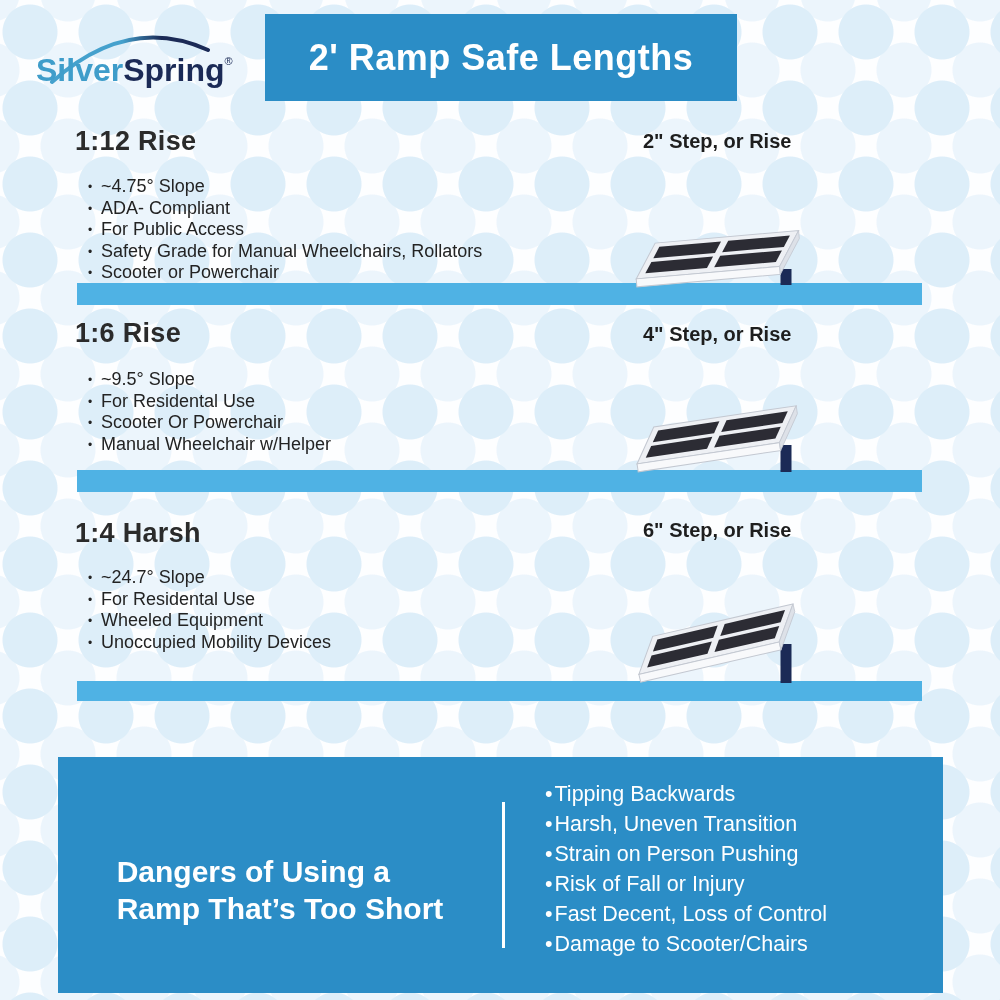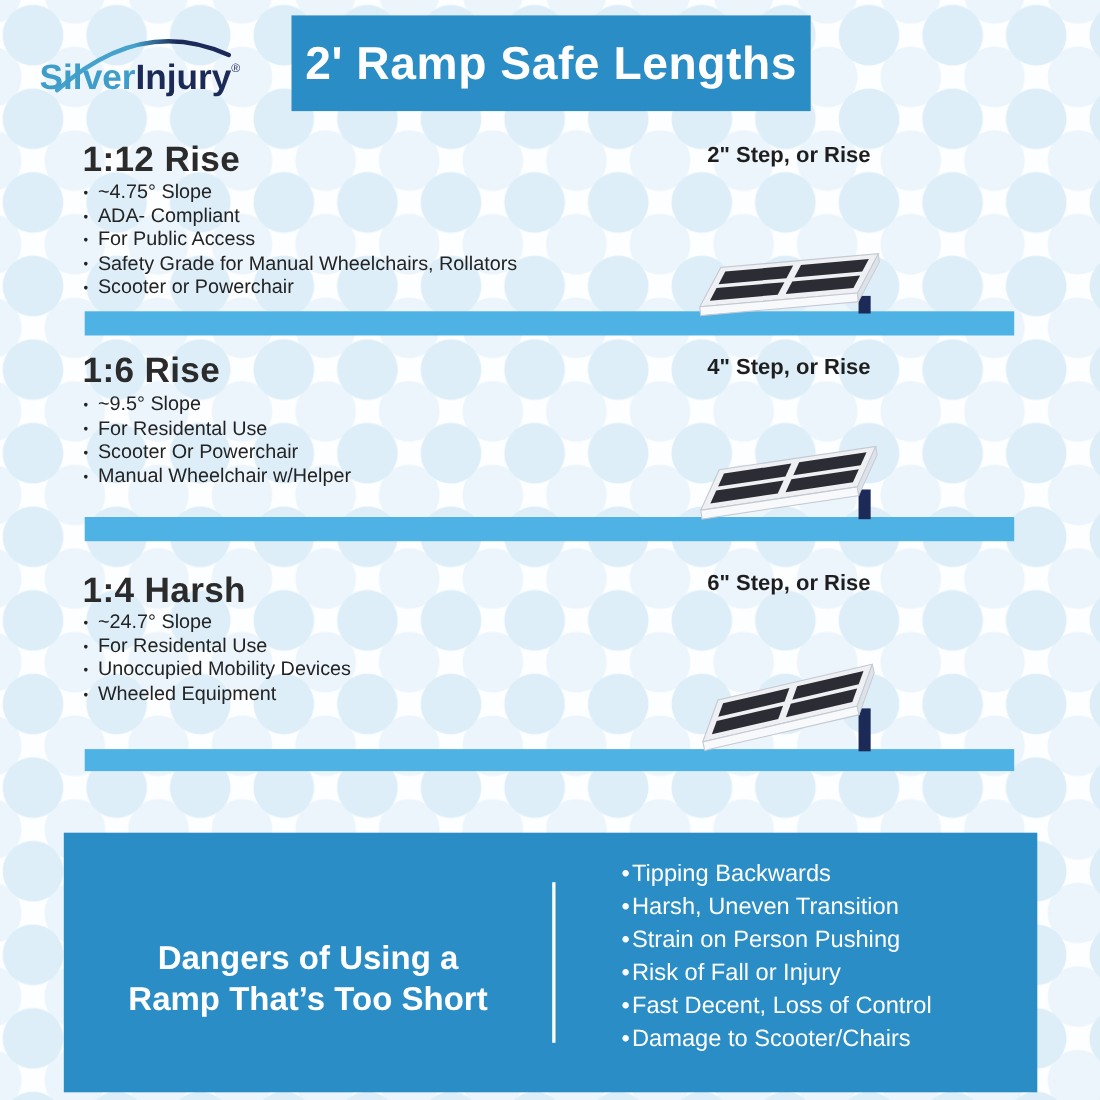--- a/index.html
+++ b/index.html
@@ -31,71 +31,71 @@
   .logo-text{position:absolute;left:0;top:28px;font-size:32px;font-weight:700;letter-spacing:0;white-space:nowrap;}
   .logo-text .lt1{color:var(--logo-blue);}
   .logo-text .lt2{color:var(--navy);}
   .logo-text .reg{color:var(--navy);font-size:11px;vertical-align:16px;font-weight:400;}
 
   
   .header-box{
     position:absolute;left:265px;top:14px;width:472px;height:87px;
     background:var(--header-blue);display:flex;align-items:center;justify-content:center;
   }
-  .header-box span{color:var(--white);font-size:42px;font-weight:700;letter-spacing:.5px;}
+  .header-box span{color:var(--white);font-size:36px;font-weight:700;letter-spacing:.5px;}
 
   
-  .sec-h{position:absolute;left:75px;margin:0;font-size:32px;font-weight:700;color:var(--text-dark);letter-spacing:.3px;}
+  .sec-h{position:absolute;left:75px;margin:0;font-size:27px;font-weight:700;color:var(--text-dark);letter-spacing:.3px;}
   .h1{top:126px;} .h2{top:318px;} .h3{top:518px;}
 
-  .bullets{position:absolute;left:76px;margin:0;padding:0;list-style:none;
+  .bullets{position:absolute;left:76px;margin:12px;padding:0;list-style:none;
     font-size:18px;line-height:21.6px;color:#232323;}
   .b1{top:164px;} .b2{top:357px;} .b3{top:555px;}
   .bullets li{position:relative;padding-left:13px;white-space:nowrap;}
   .bullets li::before{content:"•";position:absolute;left:0;top:1px;font-size:12px;color:#232323;}
 
   .step-label{position:absolute;left:643px;font-size:20px;font-weight:700;color:#1e1e1e;white-space:nowrap;}
   .l1{top:130px;} .l2{top:323px;} .l3{top:519px;}
 
   .bar{position:absolute;left:77px;width:845px;height:22px;background:var(--bar-blue);}
   .bar1{top:283px;} .bar2{top:470px;} .bar3{top:681px;height:20px;}
 
   .ramp{position:absolute;left:630px;}
   .r1{top:182px;} .r2{top:358px;} .r3{top:557px;}
 
   
   .danger-box{
     position:absolute;left:58px;top:757px;width:885px;height:236px;
     background:var(--header-blue);display:flex;align-items:stretch;
   }
   .danger-left{width:444px;display:flex;align-items:center;justify-content:center;}
-  .danger-title{color:var(--white);font-size:30px;font-weight:700;text-align:center;line-height:37px;margin-top:29px;}
+  .danger-title{color:var(--white);font-size:30px;font-weight:700;text-align:left;line-height:37px;margin-top:29px;}
   .danger-divider{width:3px;height:146px;background:var(--white);align-self:center;}
-  .danger-list{flex:1;margin:0;padding:22px 0 0 60px;list-style:none;
+  .danger-list{flex:1;margin:0;padding:22px 0 0 40px;list-style:none;
     color:var(--white);font-size:21.5px;line-height:30px;font-weight:500;}
   .danger-list li::before{content:"•";margin-right:2px;}
 </style>
 </head>
 <body>
 
 <div class="canvas">
 
   <div class="logo">
     <svg class="logo-swoosh" width="180" height="62" viewBox="0 0 180 62">
       <defs>
         <linearGradient id="swooshGrad" x1="0" y1="0" x2="1" y2="0">
           <stop offset="0" stop-color="#45a1cd"></stop>
           <stop offset="0.45" stop-color="#45a1cd"></stop>
           <stop offset="0.7" stop-color="#1b2a56"></stop>
           <stop offset="1" stop-color="#1b2a56"></stop>
         </linearGradient>
       </defs>
       <path d="M 12 58 Q 88 -10 168 26" fill="none" stroke="url(#swooshGrad)" stroke-width="4" stroke-linecap="round"></path>
     </svg>
-    <div class="logo-text"><span class="lt1">Silver</span><span class="lt2">Injury</span><span class="reg">®</span></div>
+    <div class="logo-text"><span class="lt1">Silver</span><span class="lt2">Spring</span><span class="reg">®</span></div>
   </div>
 
   <div class="header-box">
     <span>2' Ramp Safe Lengths</span>
   </div>
 
   <h2 class="sec-h h1">1:12 Rise</h2>
   <ul class="bullets b1">
     <li>~4.75° Slope</li>
     <li>ADA- Compliant</li>
@@ -141,22 +141,22 @@
       </g>
       <path d="M6,84 L150,84 L150,92 L6,92 Z" fill="#f8f9fb" stroke="#c3c8d1" stroke-width="1"></path>
       <path d="M150,84 L172,50 L172,58 L150,92 Z" fill="#dde1e8" stroke="#c3c8d1" stroke-width="0.8"></path>
     </g>
   </svg>
 
   <h2 class="sec-h h3">1:4 Harsh</h2>
   <ul class="bullets b3">
     <li>~24.7° Slope</li>
     <li>For Residental Use</li>
+    <li>Wheeled Equipment</li>
     <li>Unoccupied Mobility Devices</li>
-    <li>Wheeled Equipment</li>
   </ul>
   <div class="step-label l3">6" Step, or Rise</div>
   <div class="bar bar3"></div>
   <svg class="ramp r3" width="210" height="129" viewBox="0 0 210 129">
     <rect x="150.5" y="87" width="11" height="39" fill="#1b2a56"></rect>
     <g transform="rotate(-13 154 88)">
       <path d="M6,84 L150,84 L172,50 L28,50 Z" fill="#eef0f4" stroke="#c3c8d1" stroke-width="1"></path>
       <g transform="matrix(144 0 22 -34 6 84)">
         <rect x="0.045" y="0.14" width="0.43" height="0.32" fill="#2c2c34"></rect>
         <rect x="0.525" y="0.14" width="0.43" height="0.32" fill="#2c2c34"></rect>

